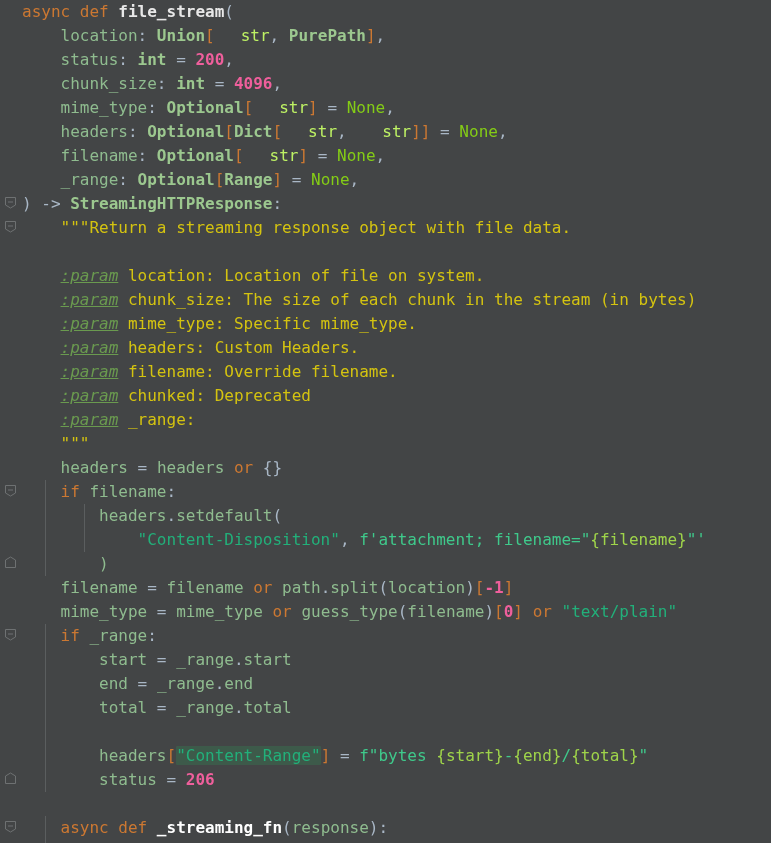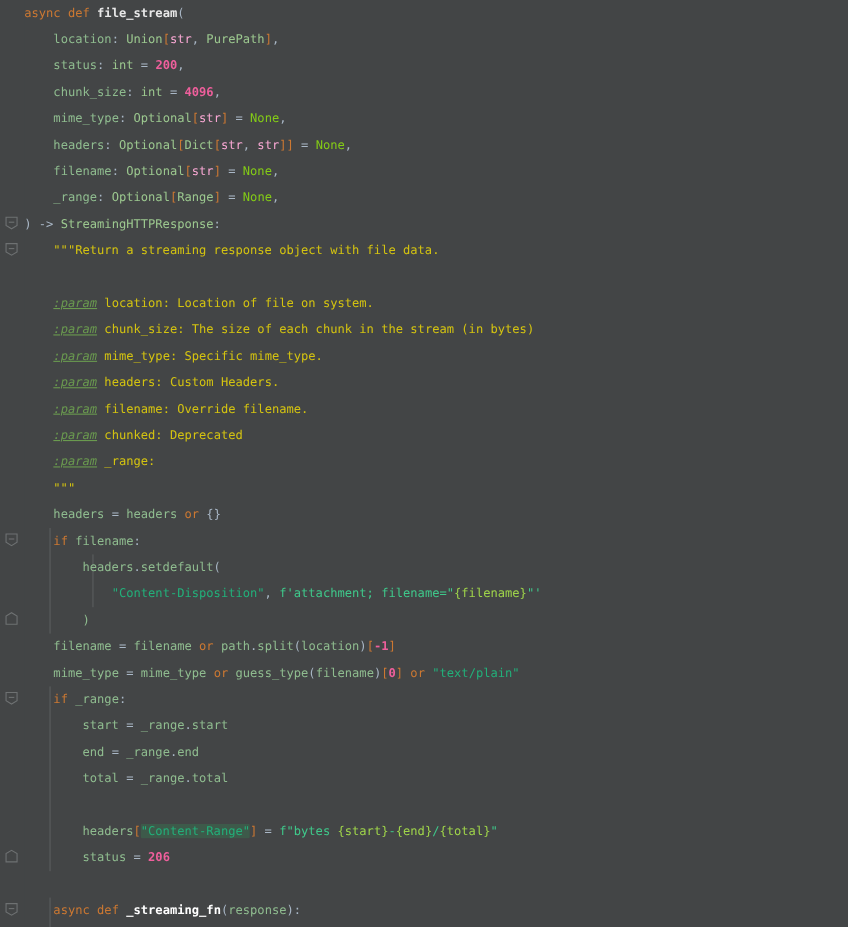--- a/index.html
+++ b/index.html
@@ -8,21 +8,21 @@
     padding: 0;
     background: #3c3f41;
   }
   #editor-root {
     position: relative;
     width: 771px;
     height: 843px;
     background: #434546;
     overflow: hidden;
     font-family: "DejaVu Sans Mono", "Liberation Mono", monospace;
-    font-size: 11px;
+    font-size: 16px;
     line-height: 24px;
     -webkit-font-smoothing: antialiased;
   }
 
   
   #gutter {
     position: absolute;
     left: 0; top: 0;
     width: 22px;
     height: 843px;
@@ -64,22 +64,22 @@
     padding-left: 22px;
     box-sizing: border-box;
   }
 
   
   .t-default   { color: #a9b7c6; }
   .t-ident     { color: #8fbc8f; }            
   .t-kw        { color: #cc7832; }
   .t-fnname    { color: #e8e8e8; font-weight: bold; }
   .t-fnname2   { color: #ffffff; font-weight: bold; }
-  .t-builtin   { color: #f9a8d4; }            
-  .t-type      { color: #9cc88f; }            
+  .t-builtin   { color: #bef264; margin-left: 26px; }            
+  .t-type      { color: #9cc88f; font-weight: bold; }            
   .t-num       { color: #ef5f9c; font-weight: bold; }  
   .t-const     { color: #84cc16; }            
   .t-str       { color: #22b07a; }            
   .t-fstr      { color: #3fc98b; }            
   .t-fstr-expr { color: #9fd44a; }            
   .t-punct     { color: #a9b7c6; }
   .t-brkt-o    { color: #cc7832; }            
   .t-op        { color: #a9b7c6; }
   .t-doc       { color: #d4c310; }            
   .t-doctag    {

